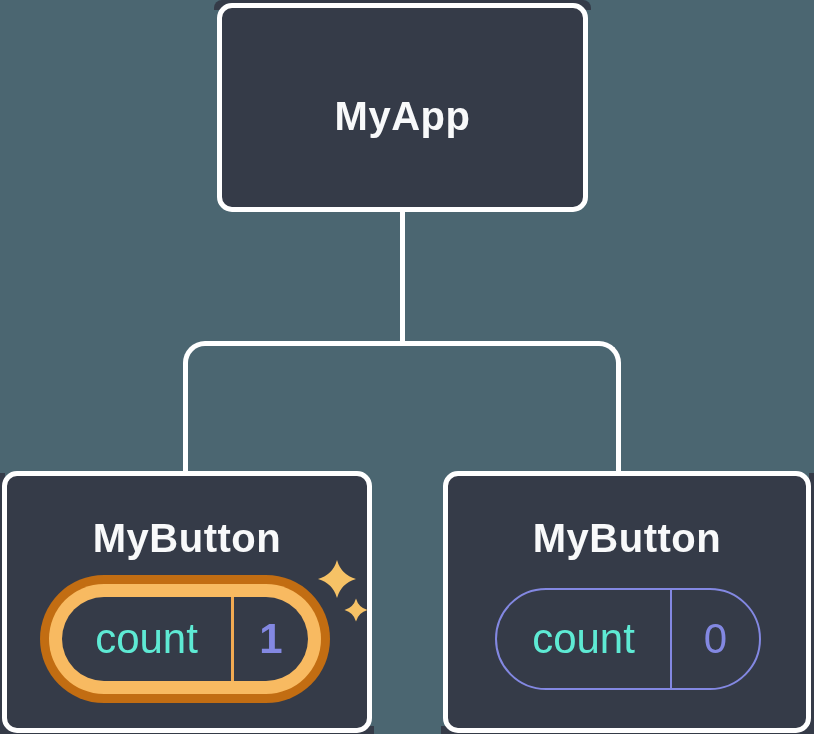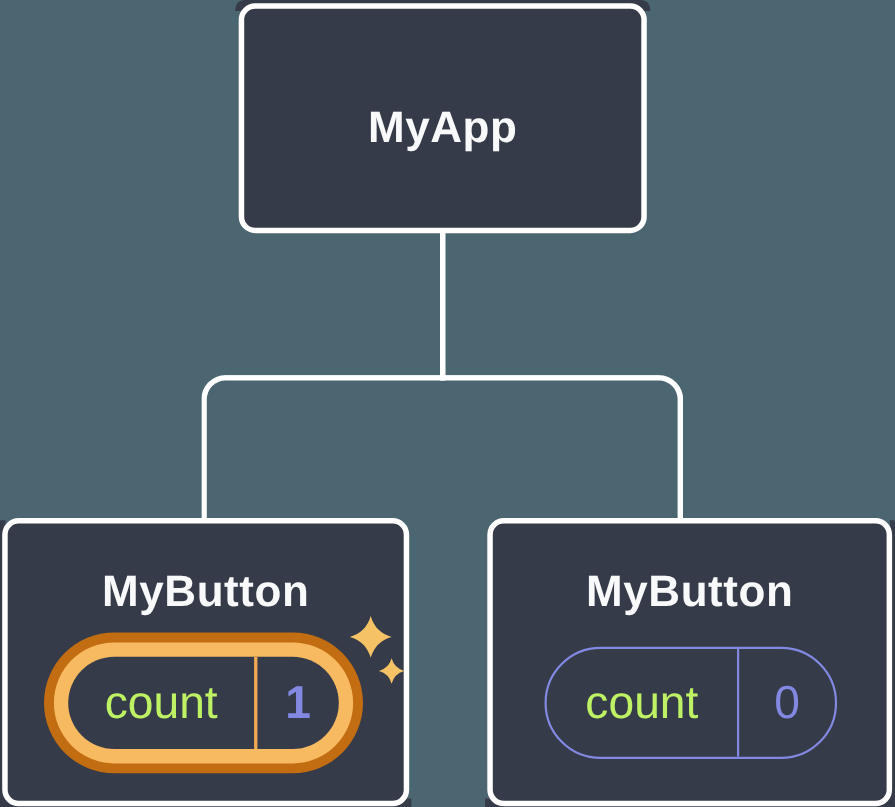--- a/index.html
+++ b/index.html
@@ -99,21 +99,21 @@
     border-radius: 51px;
     display: flex;
     align-items: stretch;
     overflow: hidden;
     z-index: 2;
   }
   .pill-plain .cell { display: flex; align-items: center; justify-content: center; }
   .pill-plain .cell-key { flex: 1 1 auto; }
   .pill-plain .cell-val { width: 89px; border-left: 2px solid #8388e2; }
 
-  .state-key { color: #bef264; font-size: 42px; font-weight: 400; }
+  .state-key { color: #5eead4; font-size: 42px; font-weight: 400; }
   .state-val { color: #8388e2; font-size: 42px; font-weight: 400; }
   .state-val.bold { font-weight: 700; }
 
   .sparkles {
     position: absolute;
     left: 312px; top: 552px;
     z-index: 3;
   }
 </style>
 </head>

